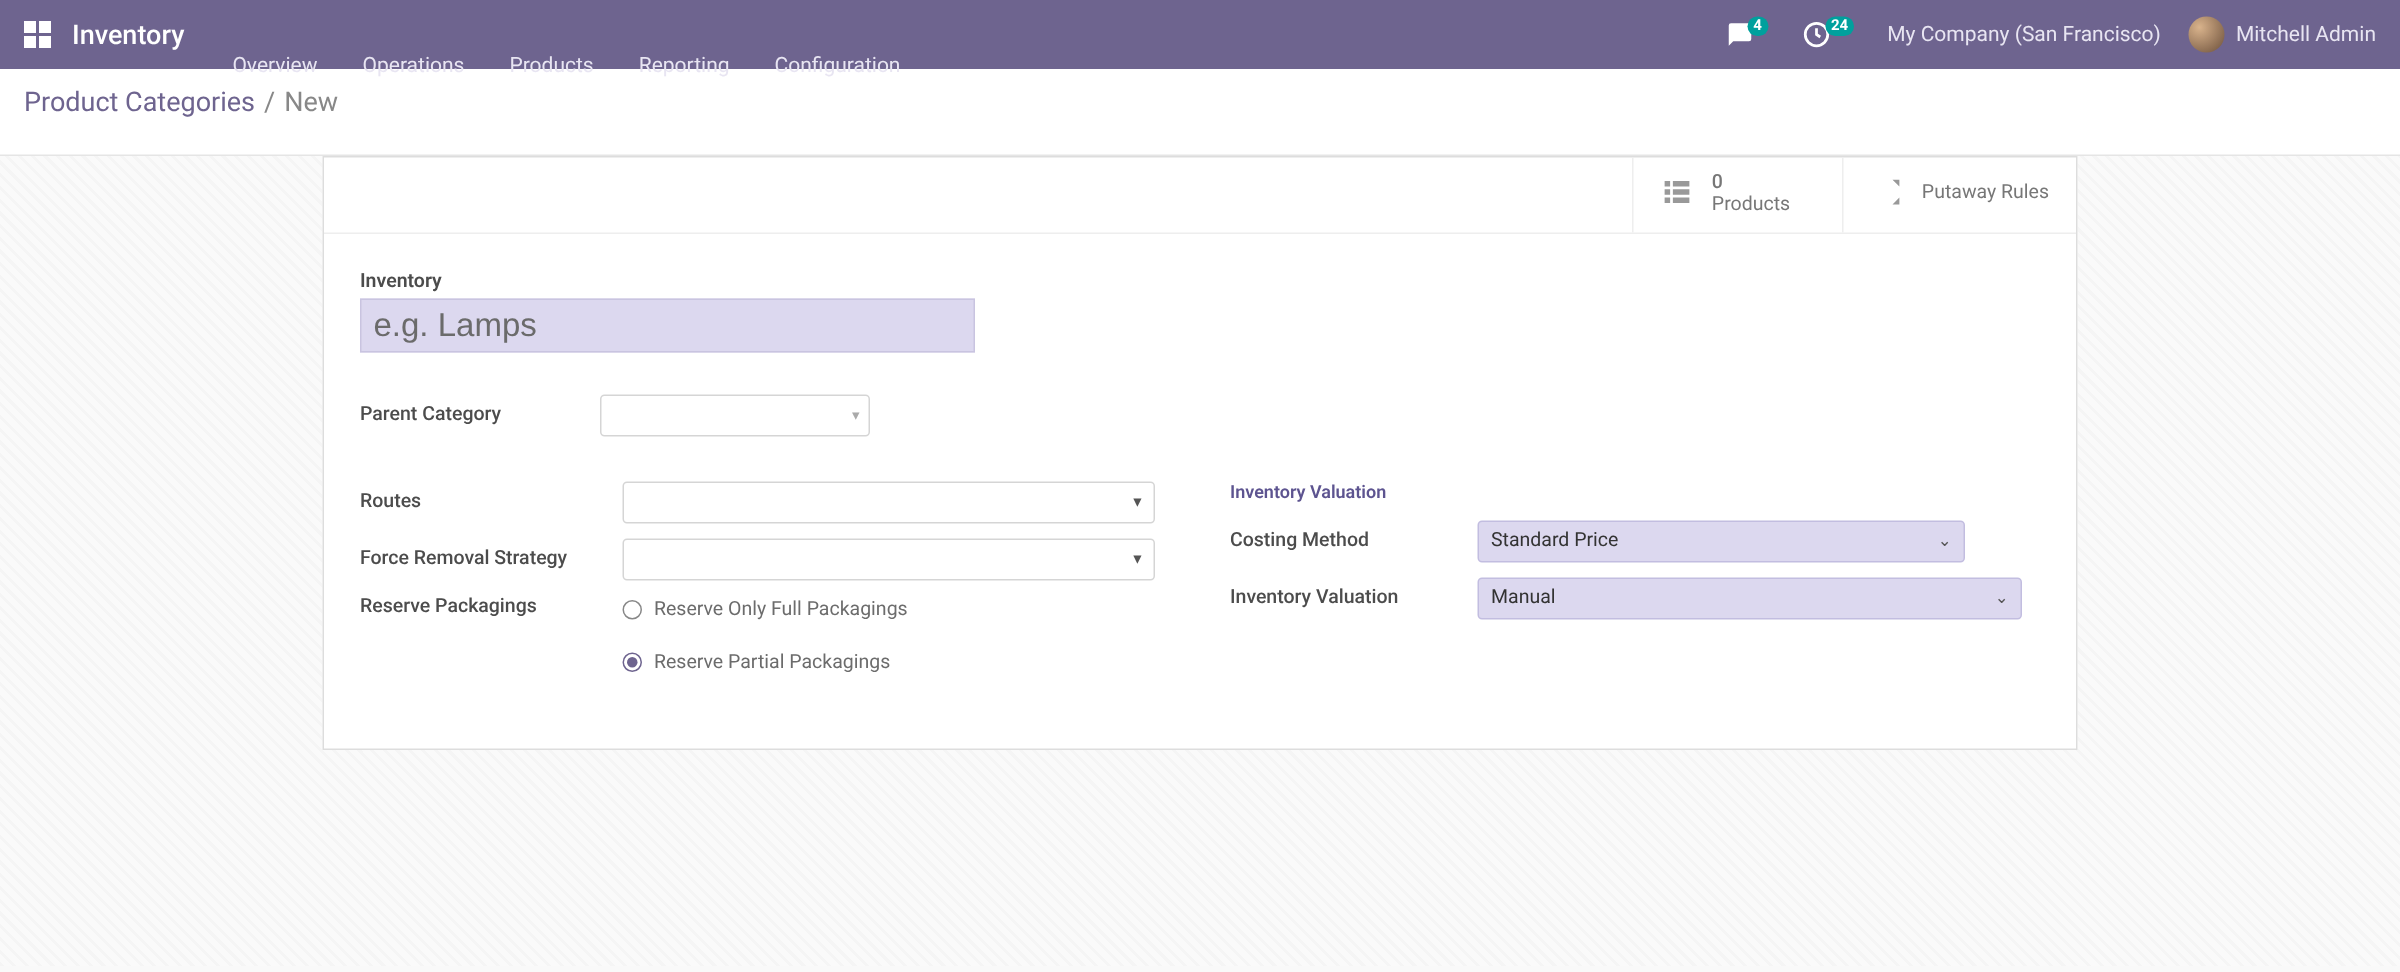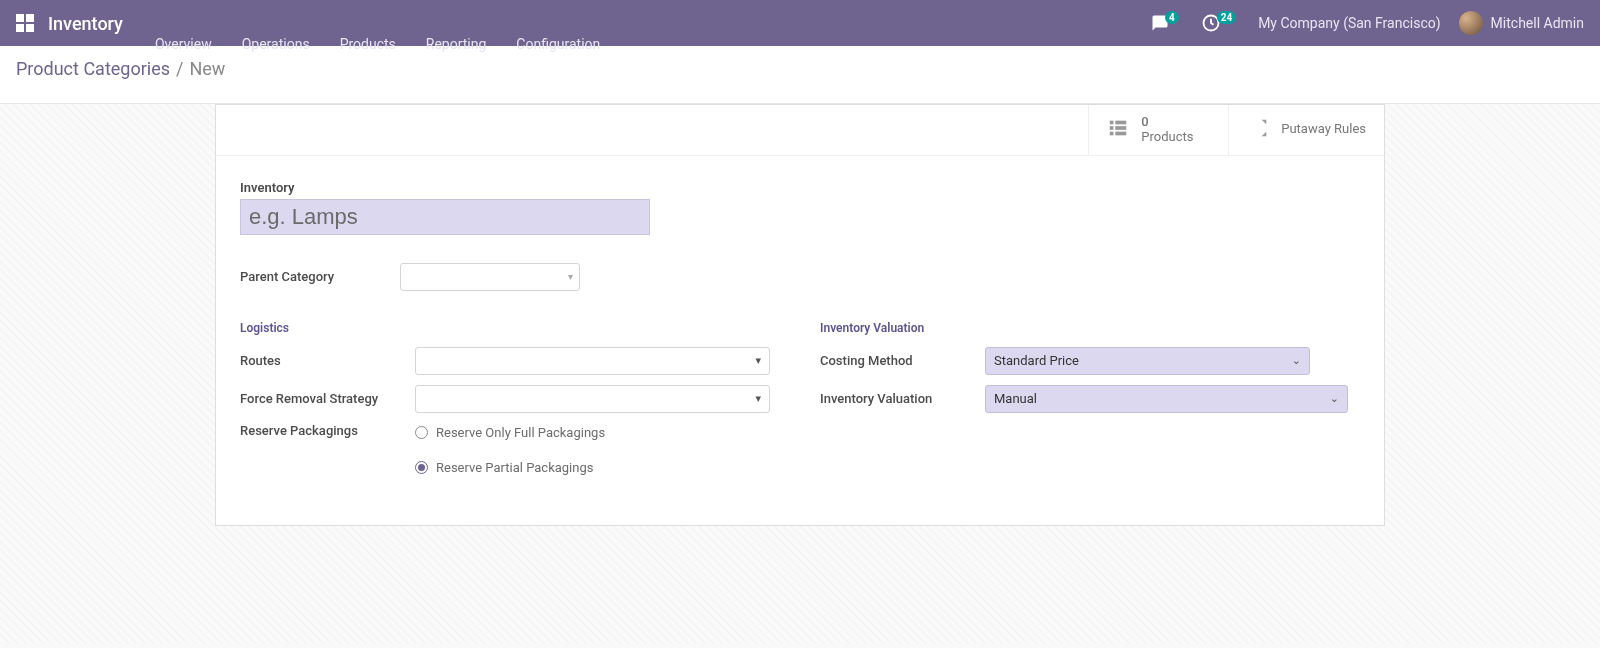--- a/index.html
+++ b/index.html
@@ -153,21 +153,20 @@
         <div class="val-col">
           <div class="m2o">
               <span class="caret">▾</span>
             </div>
         </div>
       </div>
 
       <div class="columns">
 
         <div class="col">
-          <div class="section-title">Logistics</div>
           <div class="form-row">
             <div class="lbl">Routes</div>
             <div class="m2m">
                 <span></span>
                 <span class="caret-down">▾</span>
               </div>
           </div>
           <div class="form-row">
             <div class="lbl">Force Removal Strategy</div>
             <div class="m2m">

